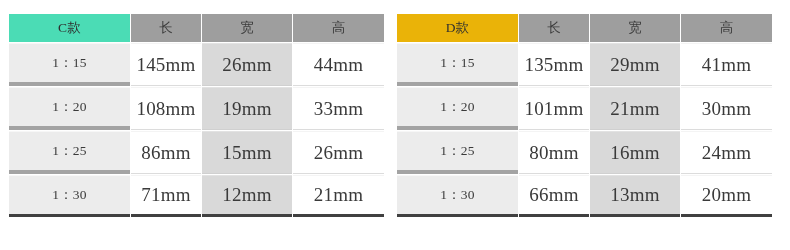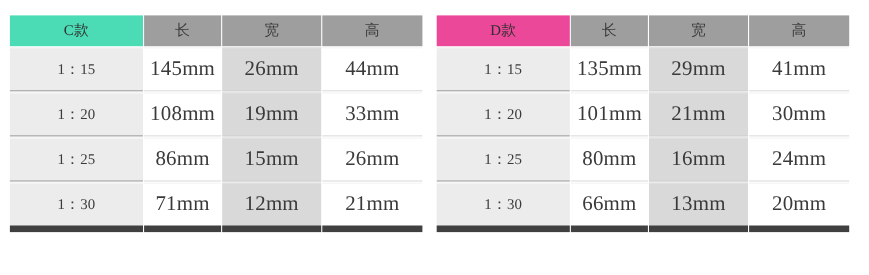--- a/index.html
+++ b/index.html
@@ -52,43 +52,43 @@
     height: 28px;
     background: #9e9e9e;
     color: #3c3c3c;
     font-size: 13.5px;
   }
   .spec-table thead th.brand-c {
     background: #4bdcb5;
     color: #2f2f2f;
   }
   .spec-table thead th.brand-d {
-    background: #ec4899;
+    background: #eab308;
     color: #2f2f2f;
   }
 
   .spec-table tbody td {
     height: 38px;
     background: #ffffff;
     border-bottom: 1px solid #dcdcdc;
     border-top: 1px solid #f4f4f4;
   }
   .spec-table tbody td.cell-ratio {
     background: #ececec;
-    border-bottom: 1px solid #a3a3a3;
+    border-bottom: 4px solid #a3a3a3;
     border-top: 1px solid #f7f7f7;
     font-size: 13.5px;
   }
   .spec-table tbody td.cell-width {
     background: #d9d9d9;
     border-bottom: 1px solid #d0d0d0;
     border-top: 1px solid #e2e2e2;
   }
   .spec-table tbody tr:last-child td {
-    border-bottom: 6px solid #404040;
+    border-bottom: 3px solid #404040;
   }
 </style>
 </head>
 <body>
 
 <div class="page">
 
   <table class="spec-table table-c">
     <colgroup>
       <col class="col-ratio">

